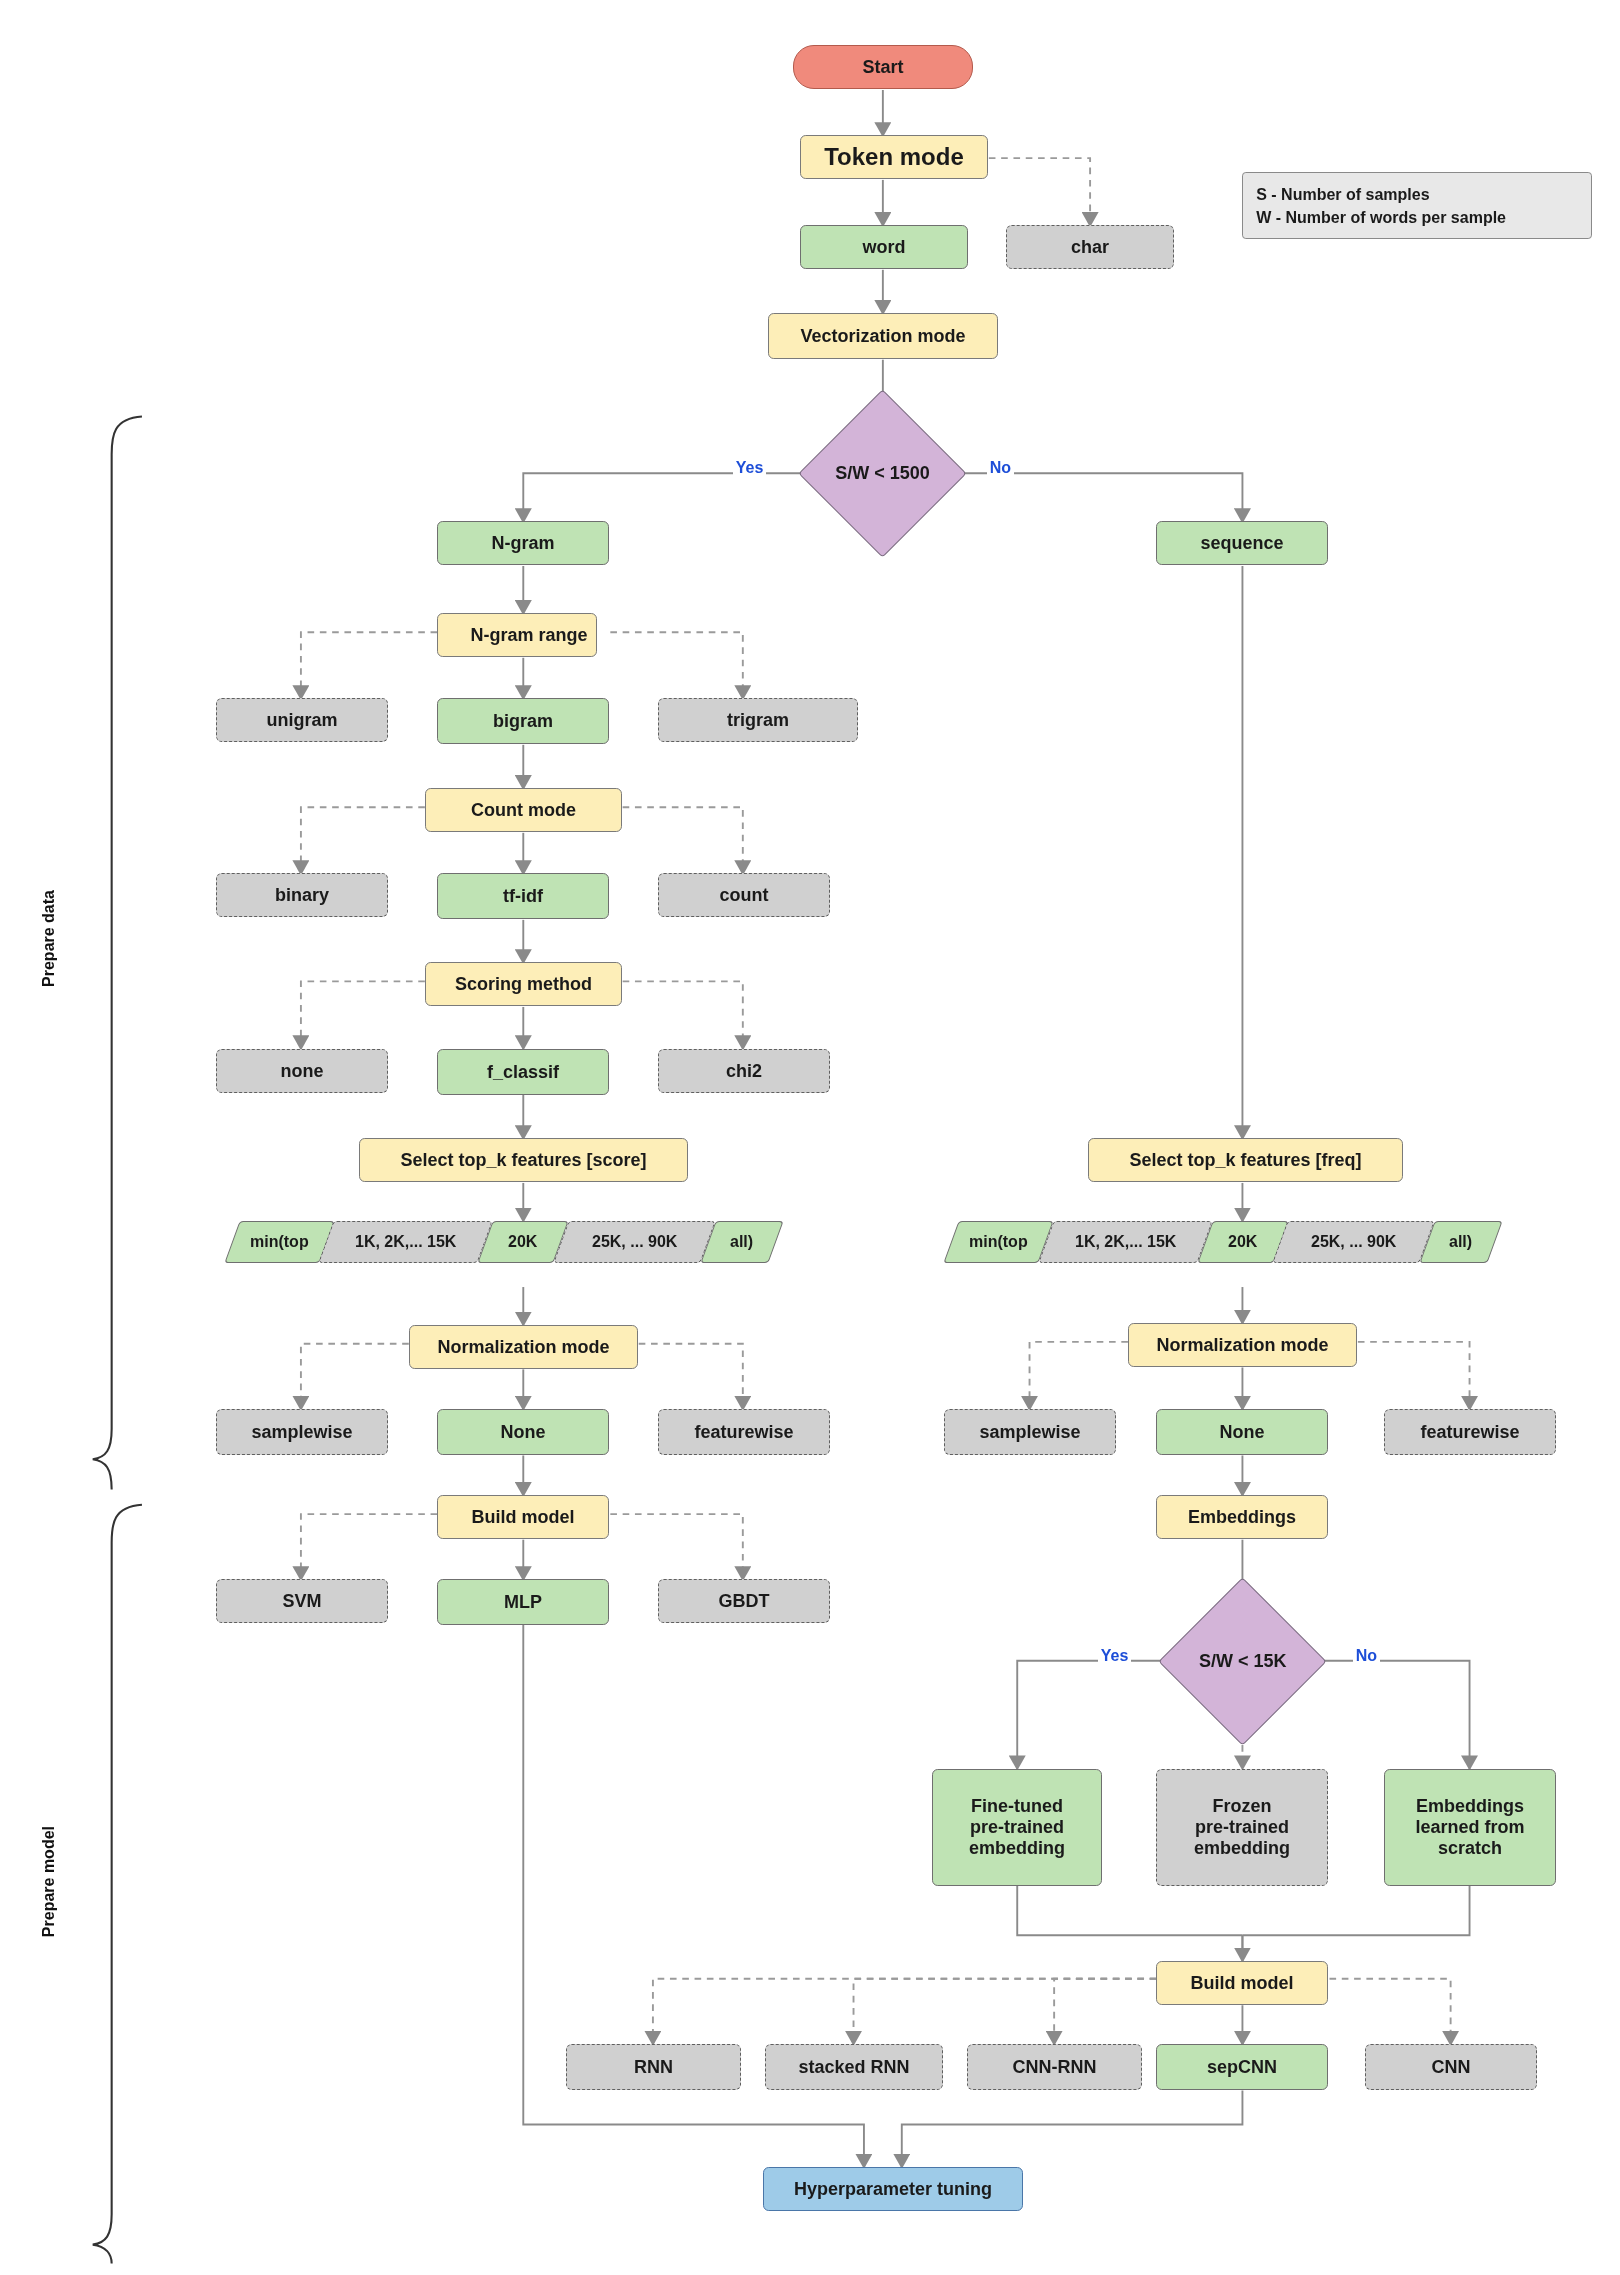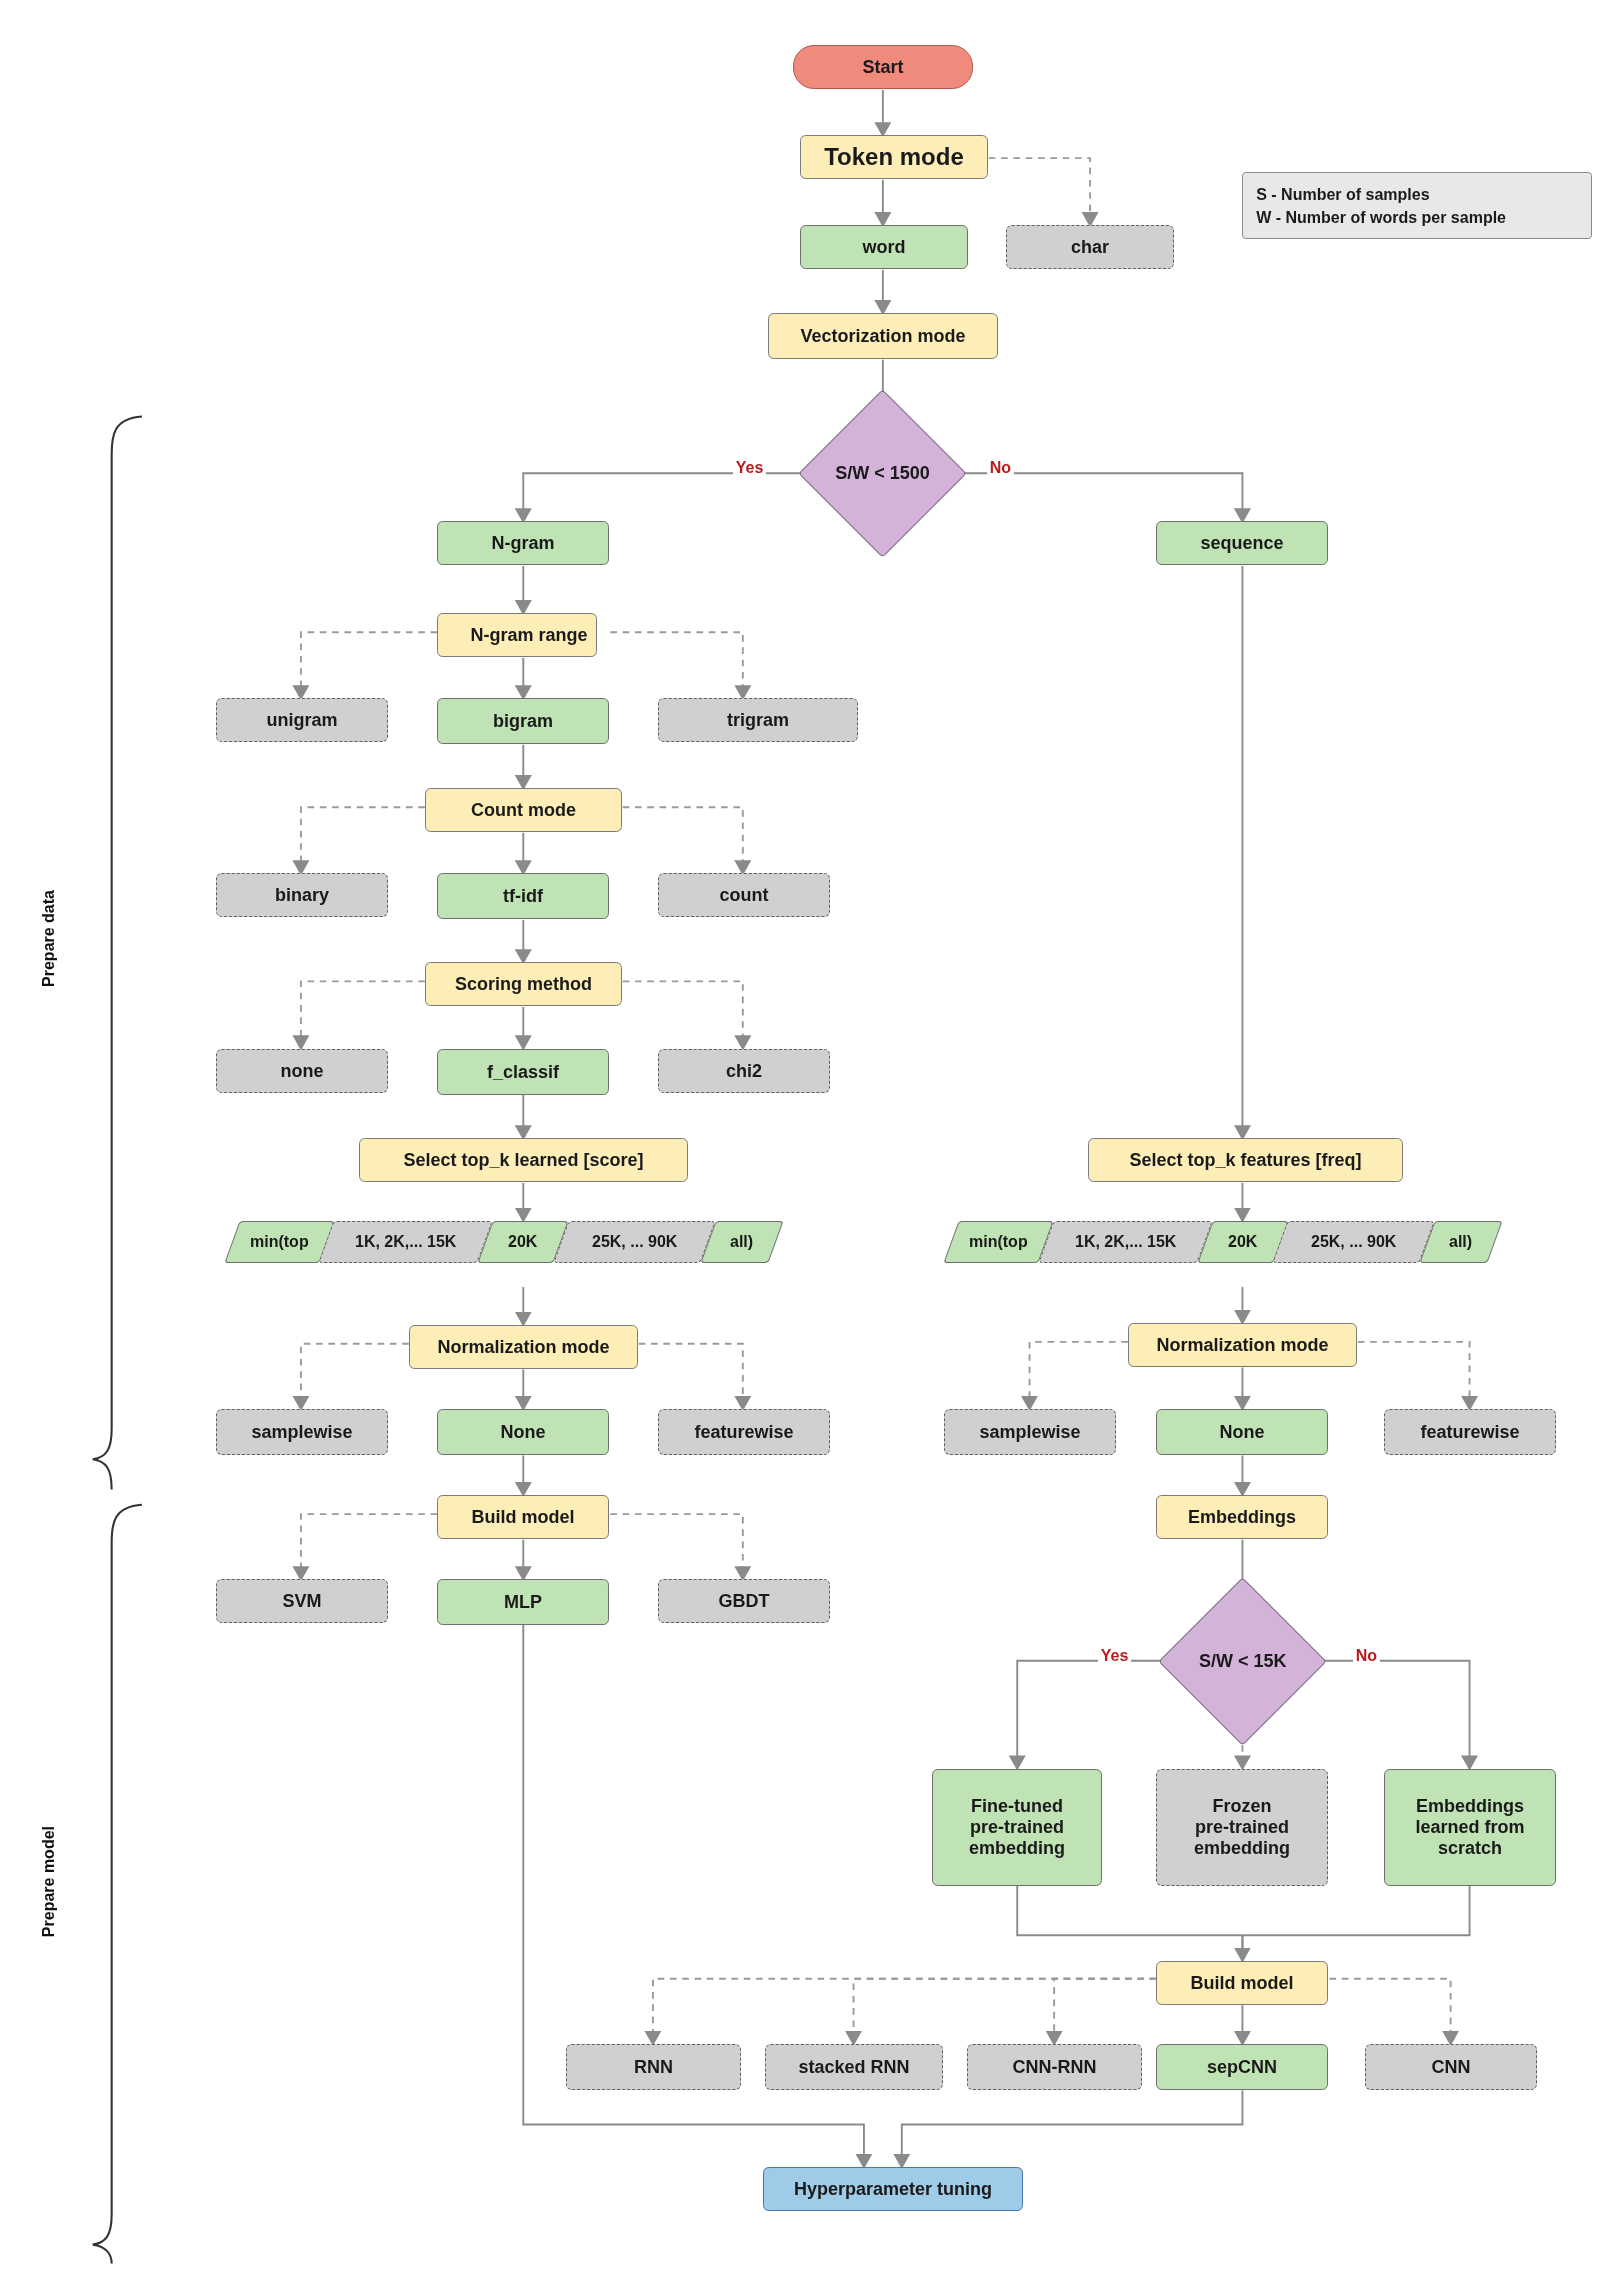--- a/index.html
+++ b/index.html
@@ -26,21 +26,21 @@
     background:#d3b4d8;border:1.4px solid #7a6a80;
     transform:rotate(45deg);border-radius:3.8px;
   }
   .diamond > span{transform:rotate(-45deg);display:block;white-space:nowrap;}
   .legend{
     background:#e8e8e8;border:1.4px solid #8a8a8a;border-radius:3.8px;
     font-weight:bold;font-size:16px;text-align:left;
     display:block;padding:9.5px 13.2px;line-height:1.45;color:#1a1a1a;
   }
   .edgelabel{
-    position:absolute;font-size:16px;font-weight:bold;color:#b91c1c;
+    position:absolute;font-size:16px;font-weight:bold;color:#1d4ed8;
     background:#fff;padding:0 2.8px;
   }
   .bracketlabel{
     position:absolute;font-size:16px;font-weight:bold;color:#111;
     writing-mode:vertical-rl;transform:rotate(180deg);
     white-space:nowrap;
   }
   
   .par{
     position:absolute;box-sizing:border-box;height:42px;
@@ -205,21 +205,21 @@
   <div class="node grey" style="left:216px;top:873px;width:172px;height:44px;font-size:18px;">binary</div>
   <div class="node green" style="left:437px;top:873px;width:172px;height:46px;font-size:18px;">tf-idf</div>
   <div class="node grey" style="left:658px;top:873px;width:172px;height:44px;font-size:18px;">count</div>
 
   <div class="node yellow" style="left:425px;top:962px;width:197px;height:44px;font-size:18px;">Scoring method</div>
 
   <div class="node grey" style="left:216px;top:1049px;width:172px;height:44px;font-size:18px;">none</div>
   <div class="node green" style="left:437px;top:1049px;width:172px;height:46px;font-size:18px;">f_classif</div>
   <div class="node grey" style="left:658px;top:1049px;width:172px;height:44px;font-size:18px;">chi2</div>
 
-  <div class="node yellow" style="left:359px;top:1138px;width:329px;height:44px;font-size:18px;">Select top_k learned [score]</div>
+  <div class="node yellow" style="left:359px;top:1138px;width:329px;height:44px;font-size:18px;">Select top_k features [score]</div>
 
   <div class="node yellow" style="left:1088px;top:1138px;width:315px;height:44px;font-size:18px;">Select top_k features [freq]</div>
 
   <div id="chain-left">
       <div class="par green" style="left: 232px; top: 1221px; width: 95px;">
         <span>min(top</span>
       </div>
       <div class="par grey" style="left: 326px; top: 1221px; width: 159px;">
         <span>1K, 2K,... 15K</span>
       </div>

